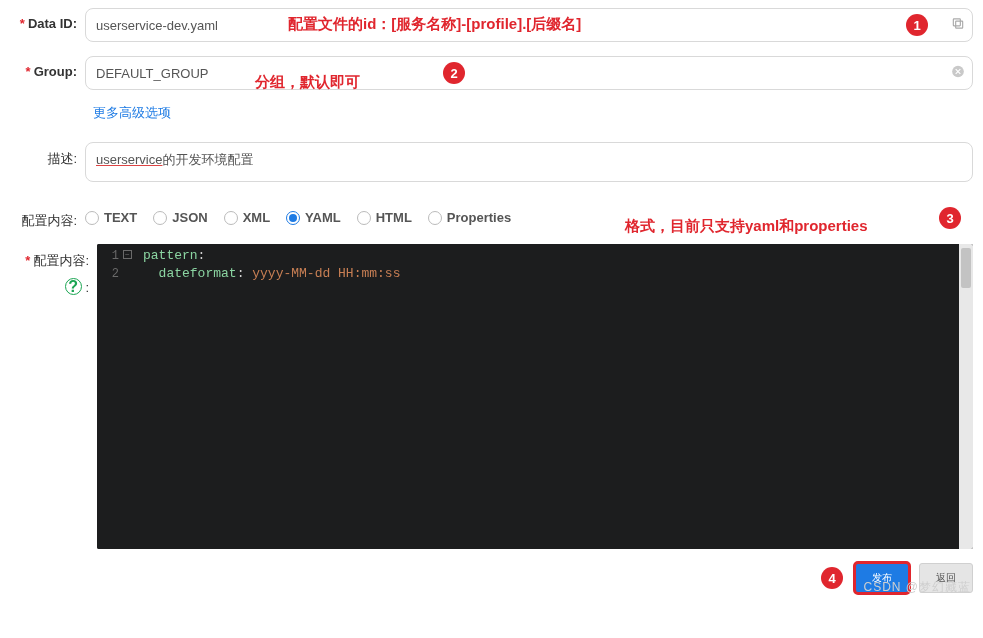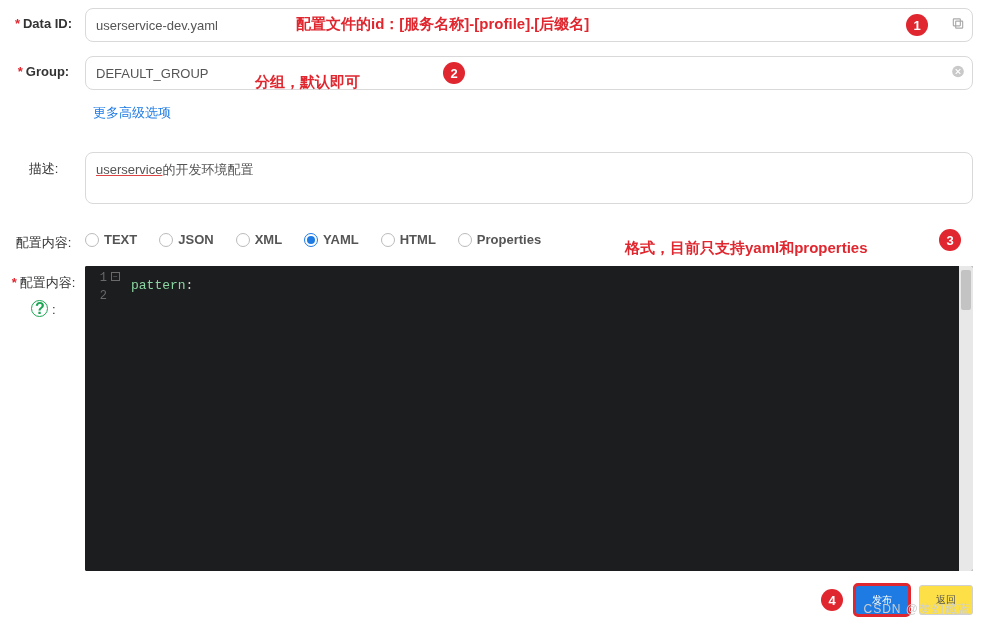--- a/index.html
+++ b/index.html
@@ -14,21 +14,21 @@
 
   .form-row {
     display: flex;
     align-items: flex-start;
     margin-bottom: 14px;
     position: relative;
   }
   .label {
     width: 75px;
     flex-shrink: 0;
-    text-align: center;
+    text-align: right;
     padding-top: 8px;
     padding-right: 8px;
     color: #333;
     font-weight: 700;
     font-size: 13px;
   }
   .label .req { color: #e0262e; margin-right: 3px; font-weight: 700; }
 
   .input-wrap {
     flex: 1;
@@ -39,21 +39,21 @@
     height: 34px;
     border: 1px solid #d9d9d9;
     border-radius: 8px;
     padding: 0 36px 0 10px;
     font-size: 13px;
     color: #555;
     background: #fff;
     outline: none;
   }
   .text-input.desc {
-    height: 52px;
+    height: 40px;
     padding-top: 8px;
   }
   .input-right-icon {
     position: absolute;
     right: 8px;
     top: 50%;
     transform: translateY(-50%);
     color: #aaa;
     font-size: 14px;
     cursor: pointer;
@@ -82,28 +82,28 @@
     line-height: 1;
     position: absolute;
     pointer-events: none;
   }
 
   .more-link {
     color: #1e7be4;
     font-size: 13px;
     cursor: pointer;
     margin-left: 83px;
-    margin-bottom: 30px;
+    margin-bottom: 20px;
     display: inline-block;
   }
 
   .radio-group {
     display: flex;
     align-items: flex-end;
-    gap: 22px;
+    gap: 16px;
     padding-top: 6px;
   }
   .radio-opt {
     display: inline-flex;
     align-items: center;
     gap: 5px;
     cursor: pointer;
     font-size: 13px;
     font-weight: 700;
     color: #555;
@@ -161,21 +161,21 @@
     top: 6px;
     width: 9px; height: 9px;
     border: 1px solid #6a6a6a;
     font-size: 8px;
     line-height: 7px;
     text-align: center;
     color: #6a6a6a;
     cursor: pointer;
   }
   .editor .code {
-    padding: 11px 0 0 46px;
+    padding: 3px 0 0 46px;
   }
   .editor .code-line {
     height: 18px;
     line-height: 18px;
     white-space: pre;
   }
   .tok-key   { color: #8bd5a2; }
   .tok-punct { color: #d1d1d1; }
   .tok-str   { color: #c87f54; }
 
@@ -230,21 +230,21 @@
     align-items: center;
   }
   .btn-primary {
     background: #1e7be4;
     color: #fff;
     border: 1px solid #1e7be4;
     outline: 3px solid #e0262e;
     outline-offset: -1px;
   }
   .btn-default {
-    background: #fde047;
+    background: #e5e5e5;
     color: #555;
     border: 1px solid #d0d0d0;
   }
   .watermark {
     position: absolute;
     right: 2px;
     bottom: -3px;
     color: #cfcfcf;
     font-size: 12px;
     letter-spacing: 1px;
@@ -265,21 +265,21 @@
   </div>
   <div class="input-wrap">
     <input class="text-input" type="text" value="userservice-dev.yaml" style="">
     <span class="input-right-icon">
       <svg width="14" height="14" viewBox="0 0 24 24" fill="none" stroke="#aaa" stroke-width="2">
           <rect x="8" y="8" width="12" height="12" rx="1"></rect>
           <rect x="4" y="4" width="12" height="12" rx="1"></rect>
         </svg>
     </span>
   </div>
-  <span class="annot" style="left:286px; top:7px;">配置文件的id：[服务名称]-[profile].[后缀名]</span>
+  <span class="annot" style="left:278px; top:7px;">配置文件的id：[服务名称]-[profile].[后缀名]</span>
   <span class="bubble" style="right:45px; top:6px;">1</span>
 </div>
 
 
 <div class="form-row">
   <div class="label">
     <span class="req">*</span><span>Group:</span>
   </div>
   <div class="input-wrap">
     <input class="text-input" type="text" value="DEFAULT_GROUP" style="">
@@ -337,36 +337,37 @@
         <span class="radio-circle"></span>
         <span>Properties</span>
       </label>
   </div>
   <span class="annot" style="left:615px; top:5px;margin-top:8px;">格式，目前只支持yaml和properties</span>
   <span class="bubble" style="right:12px; top:3px;">3</span>
 </div>
 
 
 <div class="form-row">
-  <div class="label content-label" style="font-weight:400;">
+  <div class="label content-label" style="font-weight:400;margin-left:12px;">
     <span class="req">*</span><span>配置内容:</span>
     <span class="line2">
       <span class="help-icon">?</span>
       <span>:</span>
     </span>
   </div>
   <div class="editor-block">
     <div class="editor">
       <div class="gutter">
         <div>1</div>
         <div>2</div>
       </div>
       <span class="fold">−</span>
       <div class="code">
         <div class="code-line"><span class="tok-key">pattern</span><span class="tok-punct">:</span></div>
+        <div class="code-line">  <span class="tok-key">dateformat</span><span class="tok-punct">:</span> <span class="tok-str">yyyy-MM-dd HH:mm:ss</span></div>
       </div>
       <div class="editor-scroll"></div>
     </div>
   </div>
 </div>
 
 
 <div class="footer">
   <span class="bubble" style="position:static; margin-right:2px;">4</span>
   <button class="btn btn-primary">发布</button>

